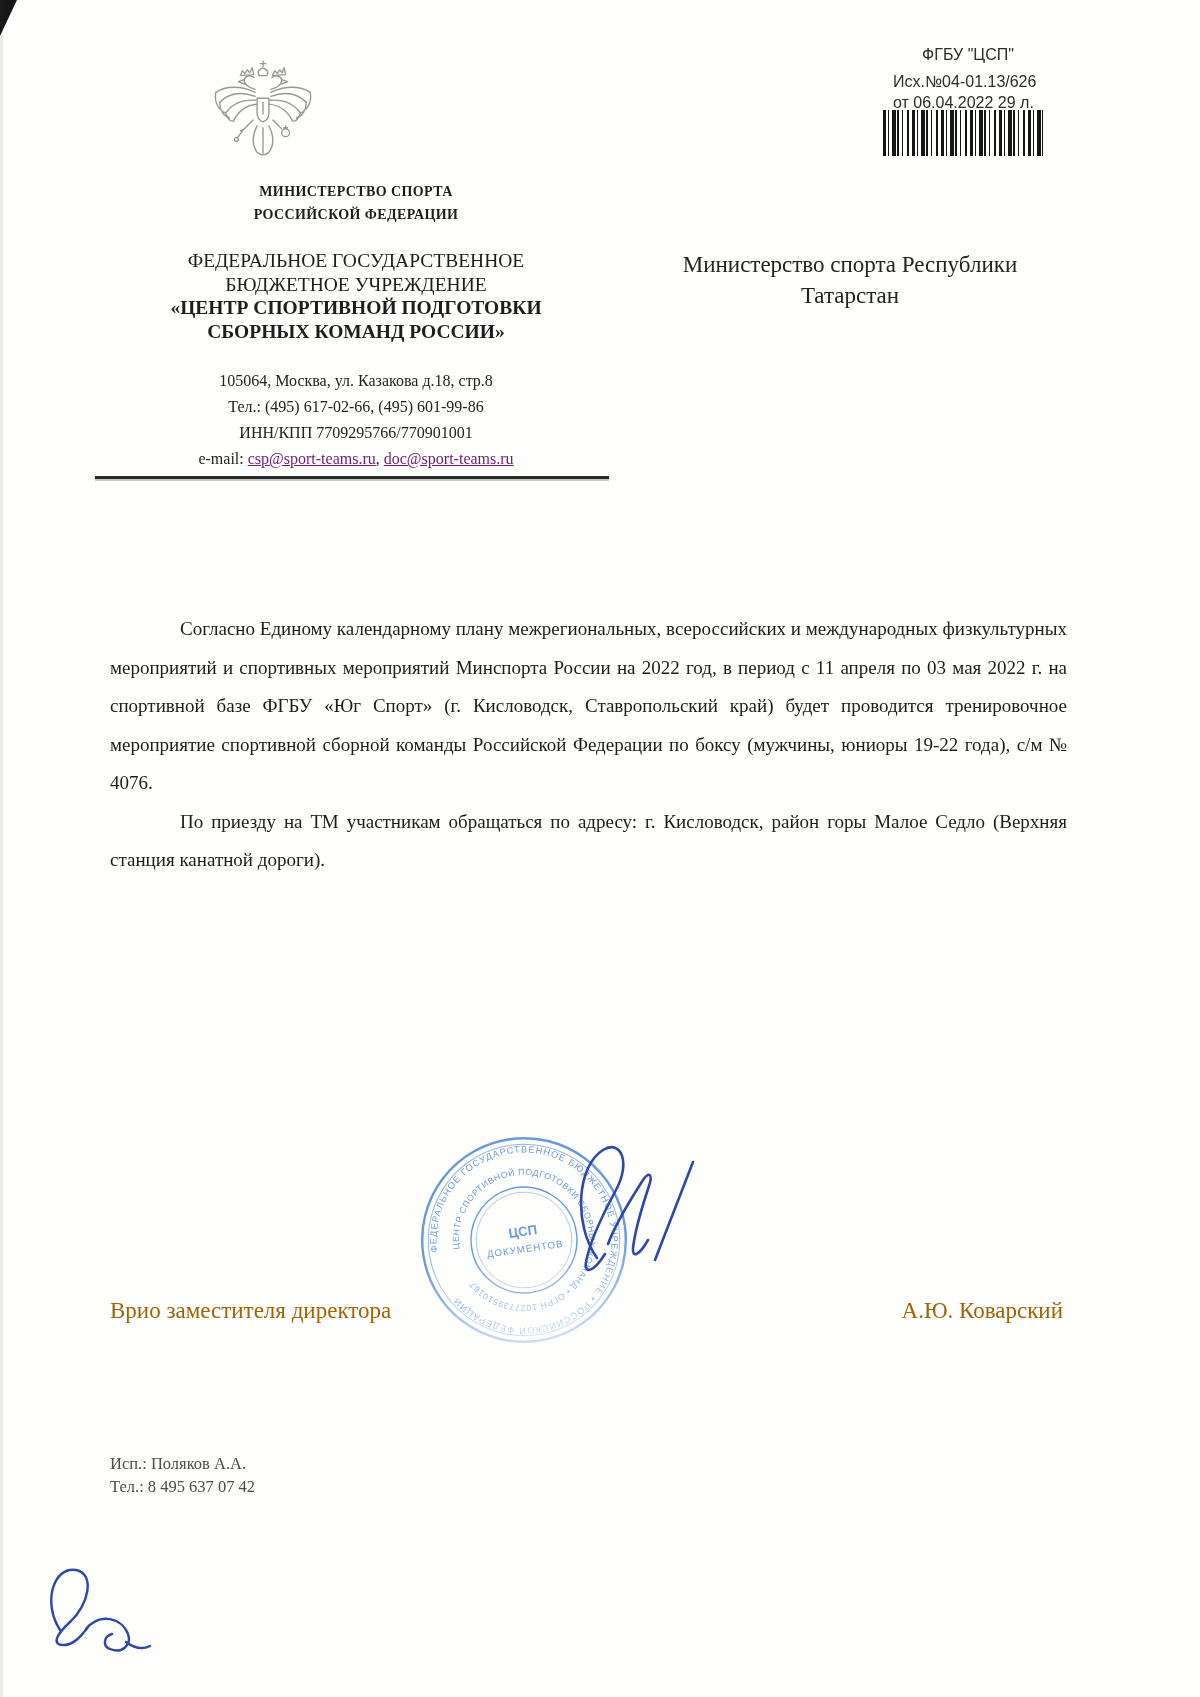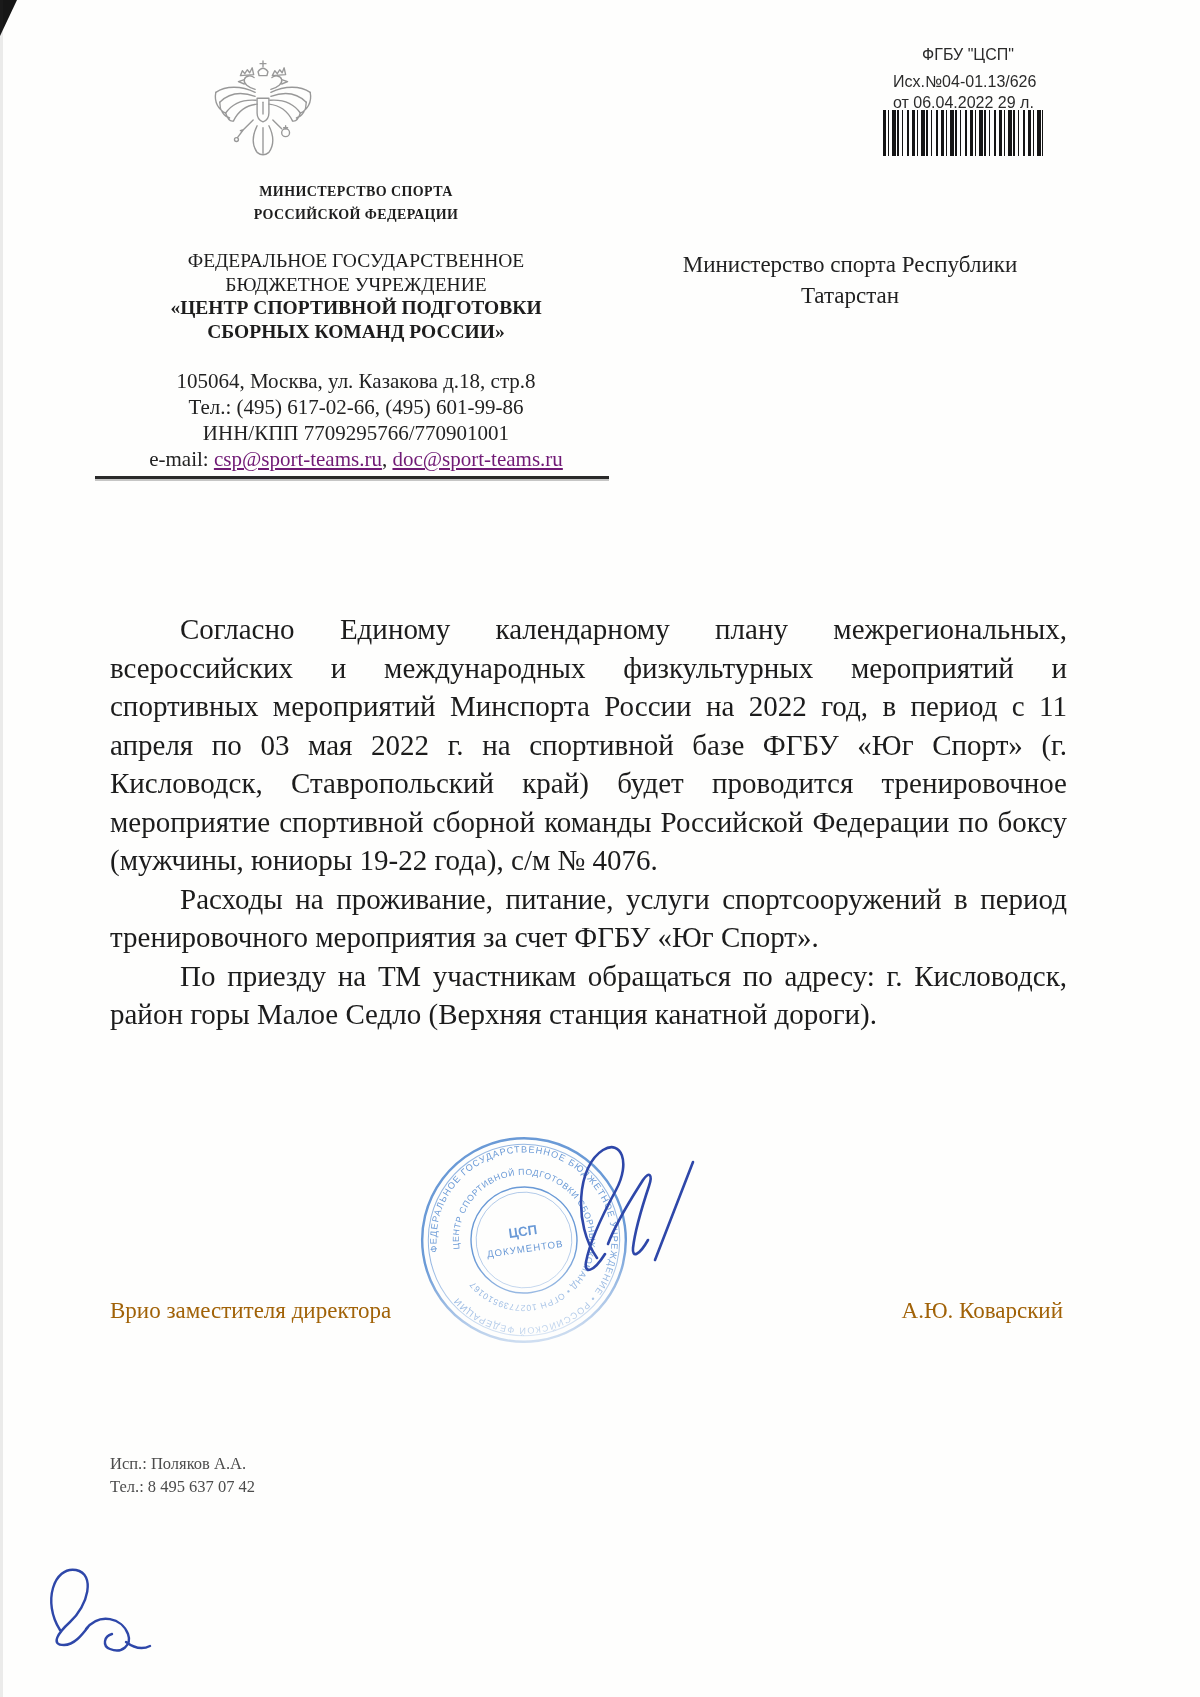--- a/index.html
+++ b/index.html
@@ -30,32 +30,32 @@
 
   
   .letterhead { position:absolute; left:96px; top:0; width:520px; text-align:center; }
   .emblem { position:absolute; left:204px; top:56px; width:118px; height:116px; }
   .ministry { position:absolute; left:0; top:180px; width:520px;
     font-weight:bold; font-size:14px; line-height:23px; letter-spacing:.4px; }
   .org-block { position:absolute; left:0; top:249px; width:520px;
     font-size:19.5px; line-height:23.5px; }
   .org-block .bold { font-weight:bold; }
   .addr-block { position:absolute; left:0; top:368px; width:520px;
-    font-size:21px; line-height:26px; color:#222; }
+    font-size:16px; line-height:26px; color:#222; }
   .email-link { color:#701a75; text-decoration:underline; }
   .divider { position:absolute; left:95px; top:476px; width:514px; height:3px;
     background:#2a2a2a; box-shadow:0 2px 0 rgba(0,0,0,.22); }
 
   
   .recipient { position:absolute; left:650px; top:240px; width:400px;
     text-align:center; font-size:23px; line-height:31px; color:#222;margin-top:9px; }
 
   
   .letter-body { position:absolute; left:110px; top:610px; width:957px;
-    font-size:29px; line-height:38.5px; text-align:justify; color:#1c1c1c; }
+    font-size:19px; line-height:38.5px; text-align:justify; color:#1c1c1c; }
   .letter-body p { margin:0; text-indent:70px; }
 
   
   .sig-row { position:absolute; left:110px; top:1298px; width:953px;
     display:flex; justify-content:space-between; font-size:23px; color:#a16207; }
 
   
   .stamp { position:absolute; left:412px; top:1126px; width:224px; height:228px;
     transform:rotate(-8deg); opacity:.88;
     -webkit-mask-image:linear-gradient(180deg, rgba(0,0,0,.95) 55%, rgba(0,0,0,.5) 82%, rgba(0,0,0,.22) 100%);
@@ -132,21 +132,20 @@
     </div>
   </div>
   <div class="divider"></div>
 
   <div class="recipient">
     <span>Министерство спорта Республики Татарстан</span>
   </div>
 
   <div class="letter-body">
     <p>Согласно Единому календарному плану межрегиональных, всероссийских и международных физкультурных мероприятий и спортивных мероприятий Минспорта России на 2022 год, в период с 11 апреля по 03 мая 2022 г. на спортивной базе ФГБУ «Юг Спорт» (г. Кисловодск, Ставропольский край) будет проводится тренировочное мероприятие спортивной сборной команды Российской Федерации по боксу (мужчины, юниоры 19-22 года), с/м № 4076.</p>
-    <p>Расходы на проживание, питание, услуги спортсооружений в период тренировочного мероприятия за счет ФГБУ «Юг Спорт».</p>
     <p>По приезду на ТМ участникам обращаться по адресу: г. Кисловодск, район горы Малое Седло (Верхняя станция канатной дороги).</p>
   </div>
 
   <div class="sig-row">
     <span>Врио заместителя директора</span>
     <span>А.Ю. Коварский</span>
   </div>
 
   <svg class="stamp" viewBox="0 0 220 220">
     <defs>

